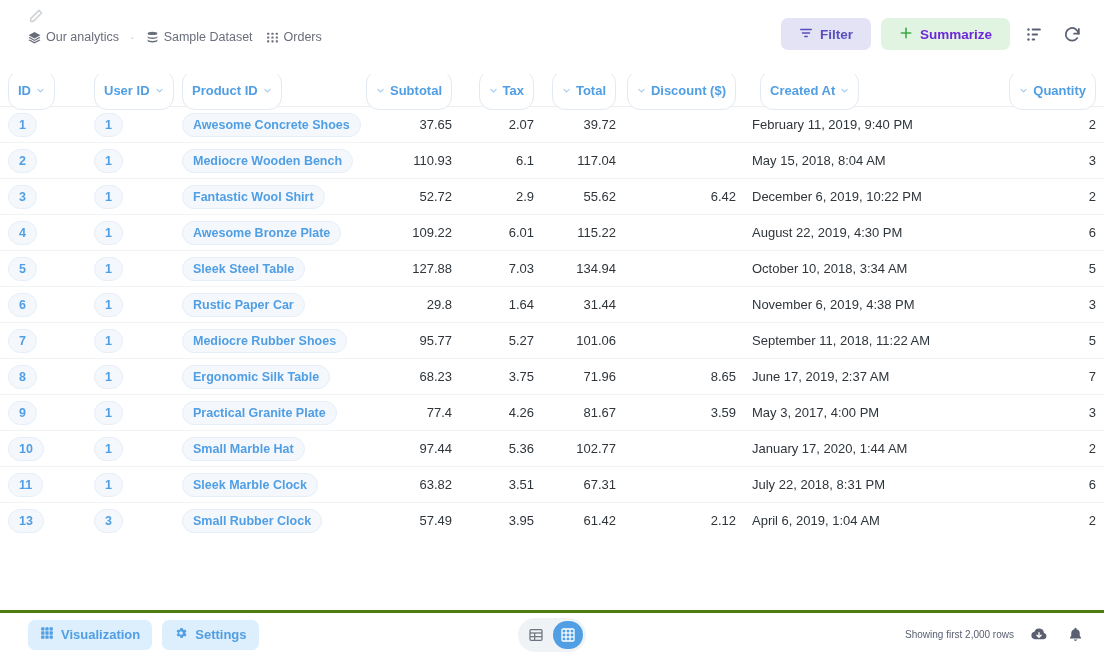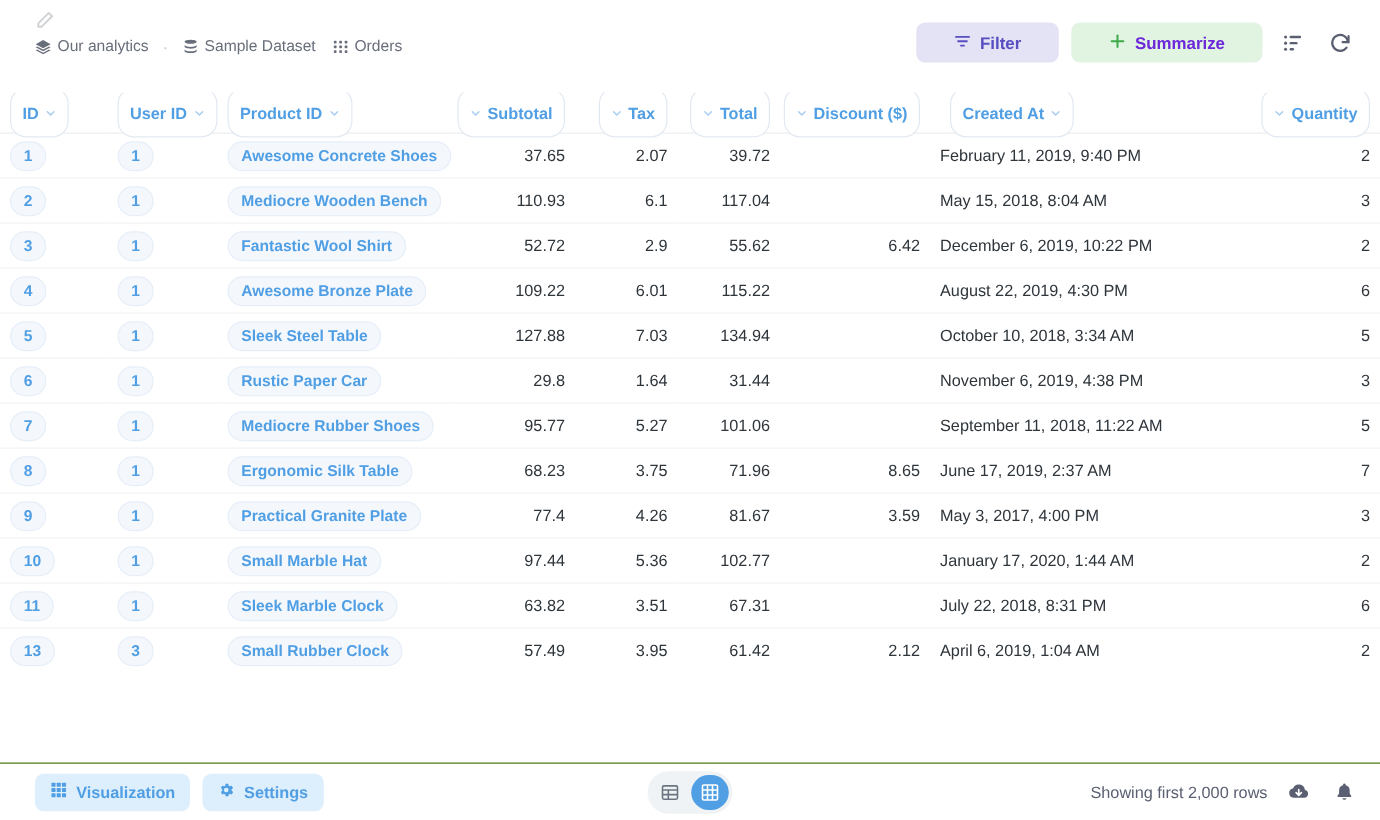--- a/index.html
+++ b/index.html
@@ -27,21 +27,21 @@
   .crumb { display: flex; align-items: center; gap: 5px; cursor: pointer; white-space: nowrap; }
   .crumb svg { display: block; }
   .crumb-sep { color: #c7cbd1; font-size: 14px; line-height: 1; margin: 0 4px; }
 
   .header-actions {
     position: absolute; right: 18px; top: 18px;
     display: flex; align-items: center; gap: 10px;
   }
   .btn-pill {
     display: flex; align-items: center; gap: 7px;
-    height: 32px; padding: 0 30px; border-radius: 7px;
+    height: 32px; padding: 0 18px; border-radius: 7px;
     font-size: 13.5px; font-weight: bold; cursor: pointer; border: none;
     font-family: "Liberation Sans", sans-serif;
   }
   .btn-filter { background: #e4e2f5; color: #574ec0; }
   .btn-summarize { background: #e1f4e2; color: #6d28d9; }
   .icon-btn {
     display: flex; align-items: center; justify-content: center;
     width: 28px; height: 28px; cursor: pointer; color: #5a6072;
   }
 
@@ -77,21 +77,21 @@
     color: #509ee3; font-size: 12.5px; font-weight: bold;
     cursor: pointer; white-space: nowrap;
   }
   td.num { text-align: right; font-size: 13px; color: #2e353b; }
   td.date { text-align: left; font-size: 13px; color: #2e353b; padding-left: 16px; }
   td.idcell { padding-left: 16px; }
 
   
   .footer {
     position: absolute; left: 0; bottom: 0; width: 1104px; height: 46px;
-    background: #fff; border-top: 1px solid #4d7c0f;
+    background: #fff; border-top: 3px solid #4d7c0f;
     display: flex; align-items: center;
   }
   .footer-left { position: absolute; left: 28px; display: flex; gap: 10px; align-items: center; }
   .foot-btn {
     display: flex; align-items: center; gap: 7px;
     height: 30px; padding: 0 12px; border-radius: 7px;
     background: #ddeefc; color: #509ee3;
     font-size: 13px; font-weight: bold; cursor: pointer; border: none;
     font-family: "Liberation Sans", sans-serif;
   }
@@ -102,21 +102,21 @@
   }
   .view-toggle {
     width: 30px; height: 28px; border-radius: 15px;
     display: flex; align-items: center; justify-content: center;
     cursor: pointer; color: #6b7580;
   }
   .view-toggle.active { background: #509ee3; color: #fff; }
   .footer-right {
     position: absolute; right: 18px; display: flex; align-items: center; gap: 14px;
   }
-  .rows-label { font-size: 13px; color: #5a6072; white-space: nowrap; }
+  .rows-label { font-size: 10px; color: #5a6072; white-space: nowrap; }
   .foot-icon { display: flex; align-items: center; justify-content: center;
                width: 22px; height: 22px; color: #5a6072; cursor: pointer; }
 </style>
 </head>
 <body>
 
 <div id="app">
 
   <div class="header">
     <div class="title-block">

